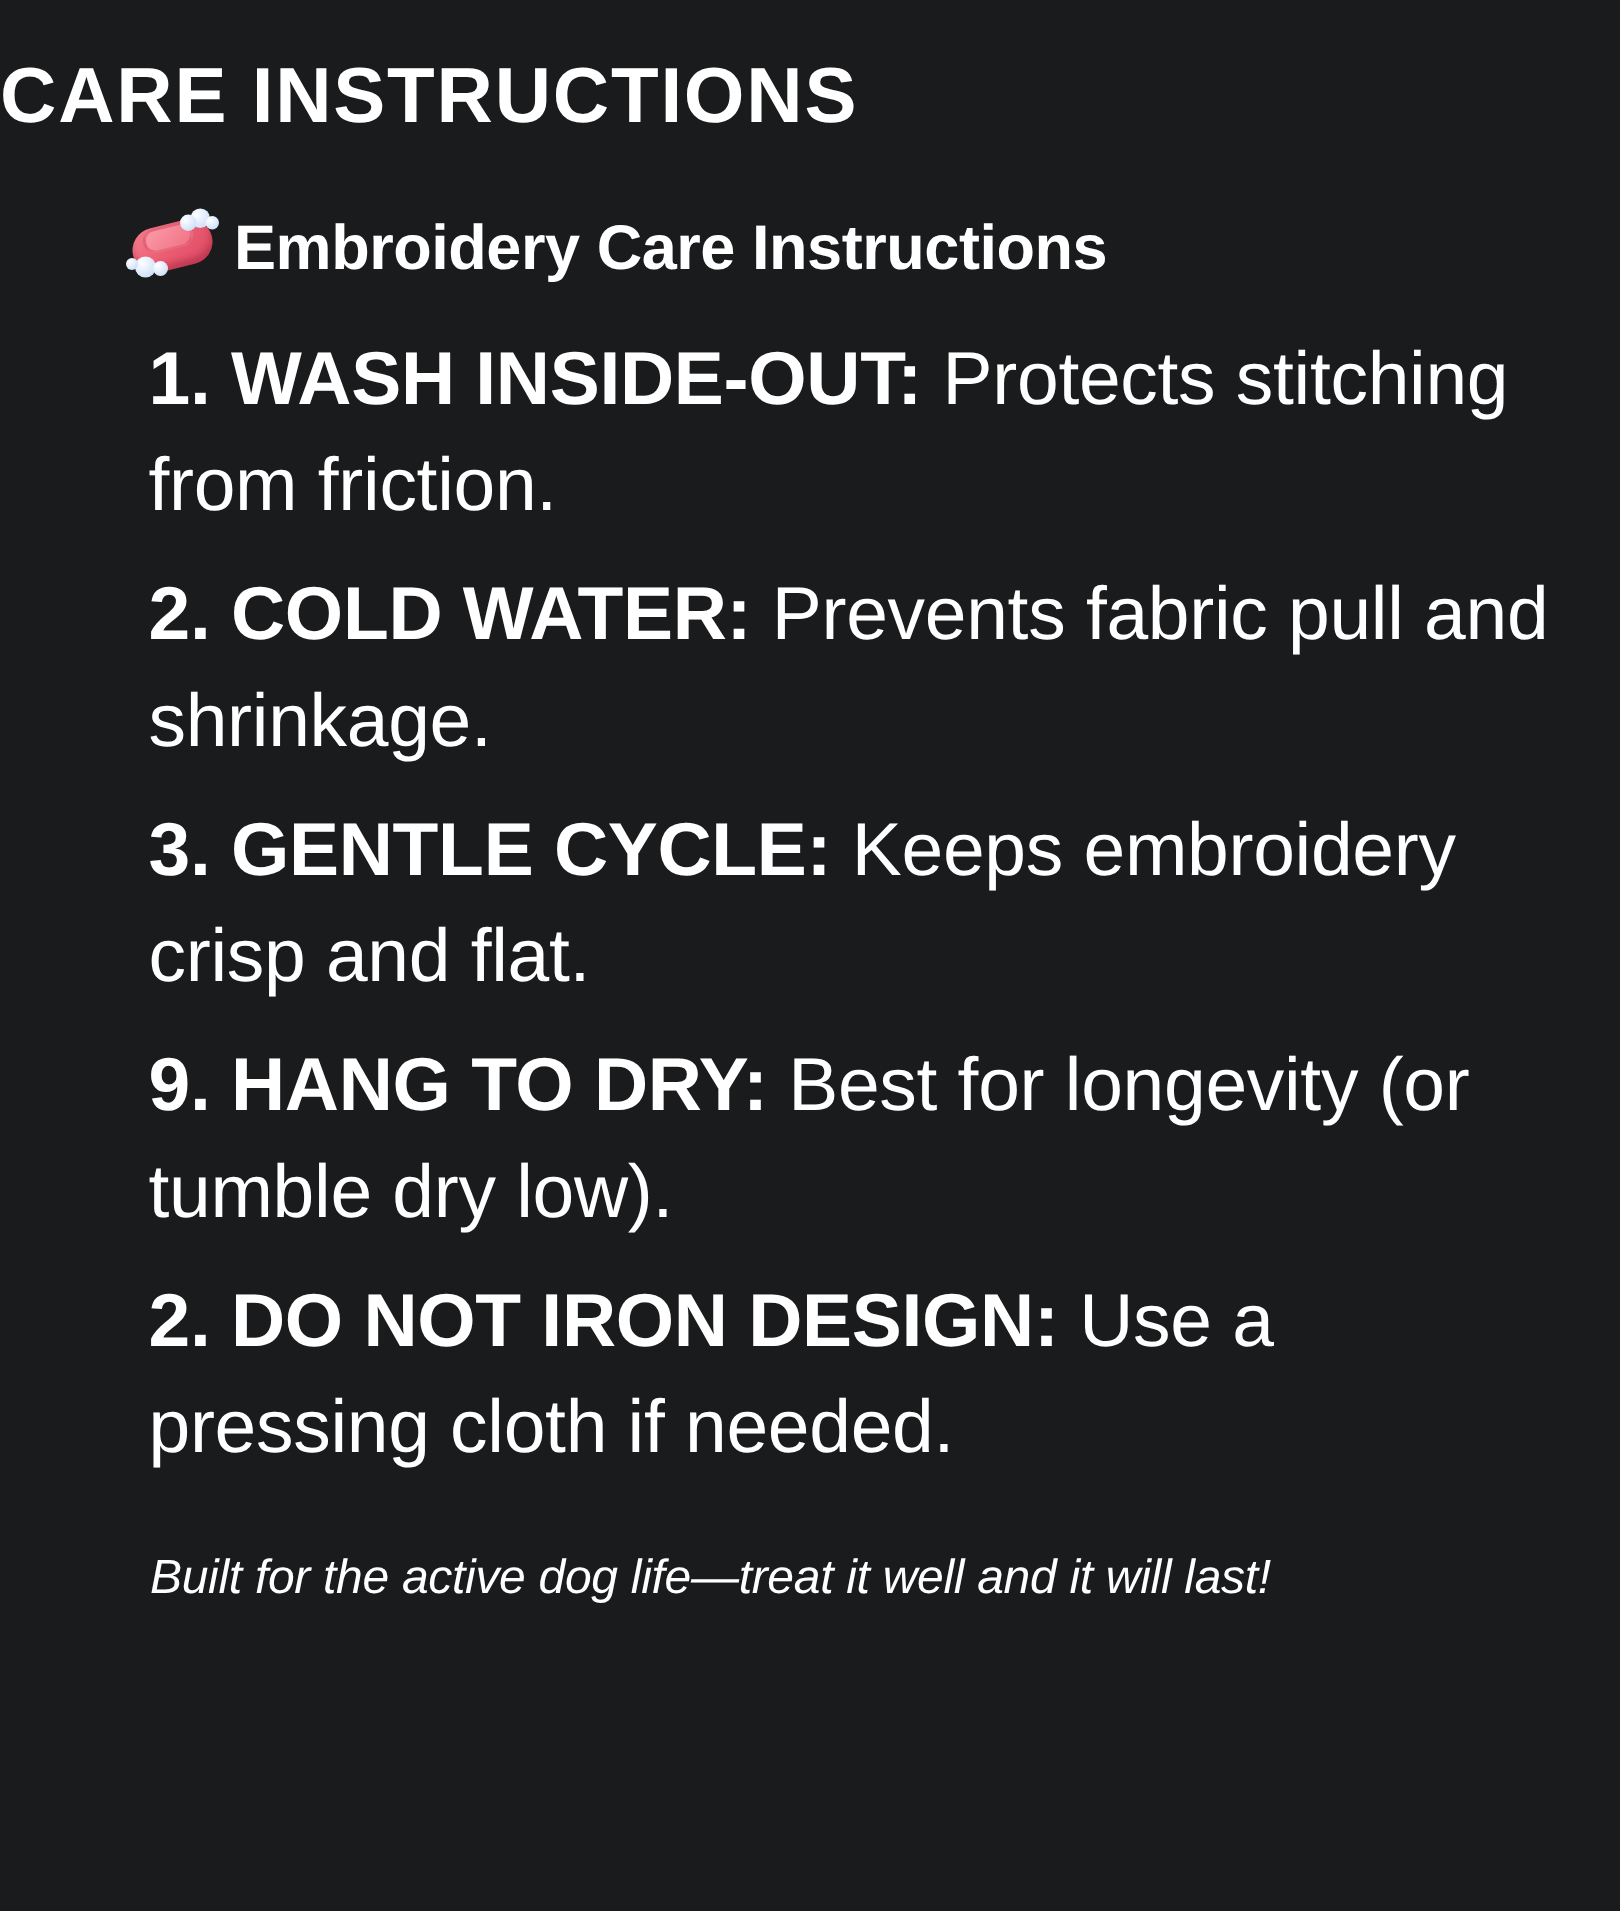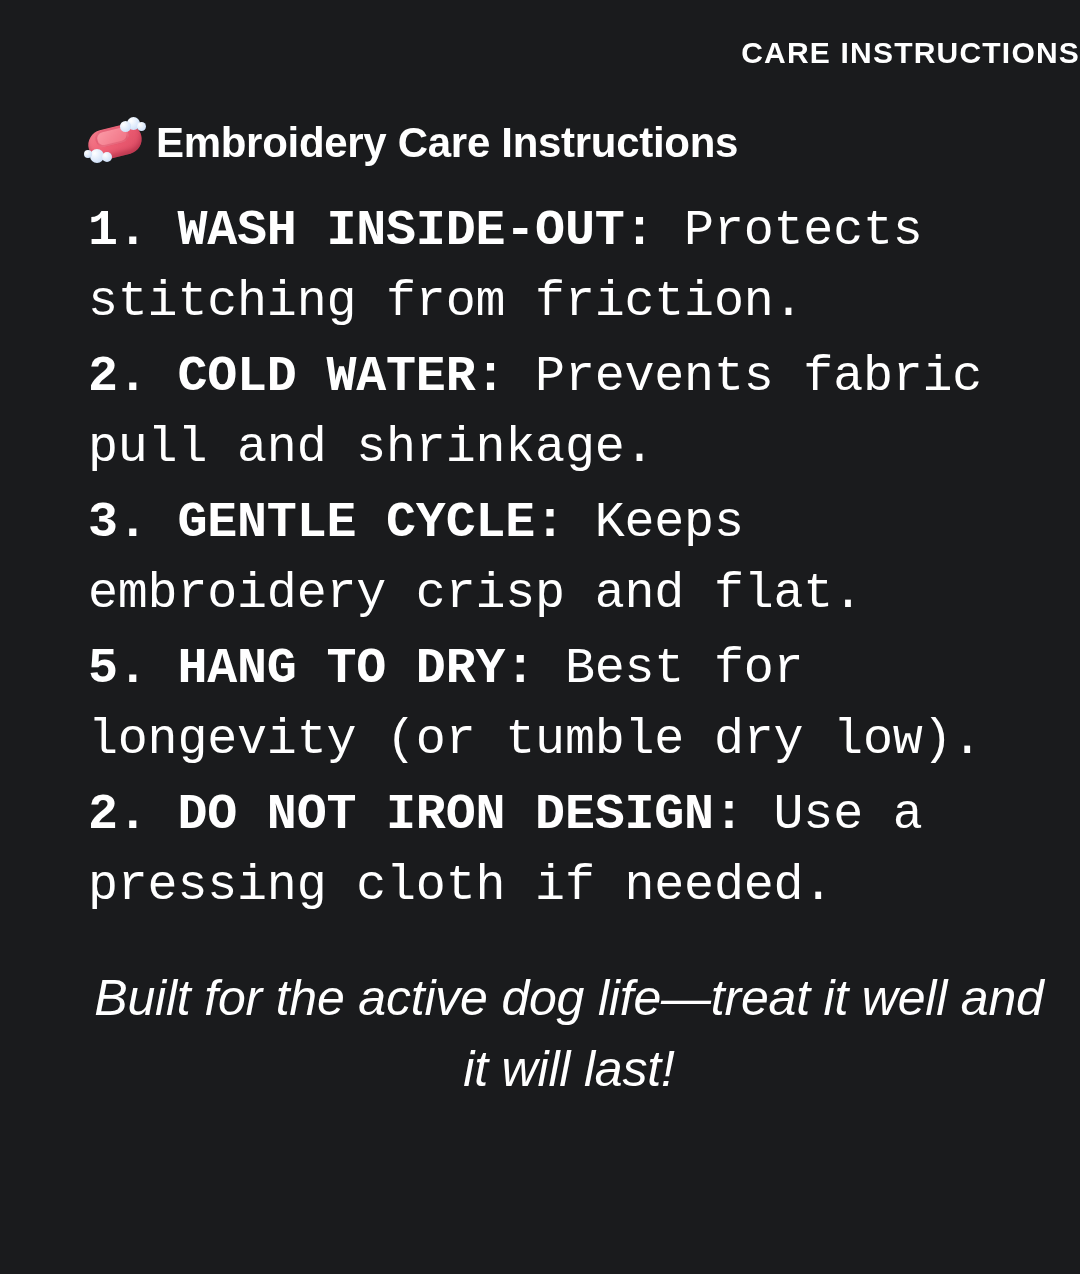--- a/index.html
+++ b/index.html
@@ -18,22 +18,22 @@
   .care-panel {
     width: 1080px;
     height: 1274px;
     box-sizing: border-box;
     padding: 0;
     position: relative;
   }
 
   
   .section-title {
-    text-align: right;
-    font-size: 30px;
+    text-align: left;
+    font-size: 52px;
     font-weight: bold;
     letter-spacing: 1.2px;
     line-height: 1.0;
     color: #ffffff;
     padding-top: 38px;
     margin: 0;
     white-space: nowrap;
   }
 
   
@@ -103,41 +103,39 @@
     margin: 22px 0 0 0;
     padding: 0;
     list-style: none;
   }
   .instruction-item {
     font-size: 50px;
     line-height: 1.42;
     font-weight: normal;
     color: #ffffff;
     letter-spacing: -0.2px;
-    margin: 4px;
-    font-family: Liberation Mono, monospace;
+    margin: 15px;
   }
   .instruction-label {
     font-weight: bold;
   }
   .instruction-desc {
     font-weight: normal;
   }
 
   
   .closing-note {
-    font-size: 50px;
+    font-size: 32px;
     line-height: 1.42;
     font-style: italic;
     font-weight: normal;
     color: #ffffff;
-    margin: 42px 0 0 4px;
+    margin: 42px 0 0 16px;
     letter-spacing: -0.2px;
     max-width: 980px;
-    text-align: center;
   }
 </style>
 </head>
 <body>
 
 <div class="care-panel">
 
   <h1 class="section-title">CARE INSTRUCTIONS</h1>
 
   <div class="content">
@@ -159,21 +157,21 @@
       <li class="instruction-item">
         <span class="instruction-label">1. WASH INSIDE-OUT:</span><span class="instruction-desc"> Protects stitching from friction.</span>
       </li>
       <li class="instruction-item">
         <span class="instruction-label">2. COLD WATER:</span><span class="instruction-desc"> Prevents fabric pull and shrinkage.</span>
       </li>
       <li class="instruction-item">
         <span class="instruction-label">3. GENTLE CYCLE:</span><span class="instruction-desc"> Keeps embroidery crisp and flat.</span>
       </li>
       <li class="instruction-item">
-        <span class="instruction-label">5. HANG TO DRY:</span><span class="instruction-desc"> Best for longevity (or tumble dry low).</span>
+        <span class="instruction-label">9. HANG TO DRY:</span><span class="instruction-desc"> Best for longevity (or tumble dry low).</span>
       </li>
       <li class="instruction-item">
         <span class="instruction-label">2. DO NOT IRON DESIGN:</span><span class="instruction-desc"> Use a pressing cloth if needed.</span>
       </li>
     </ul>
 
     <p class="closing-note">Built for the active dog life—treat it well and it will last!</p>
 
   </div>
 </div>

